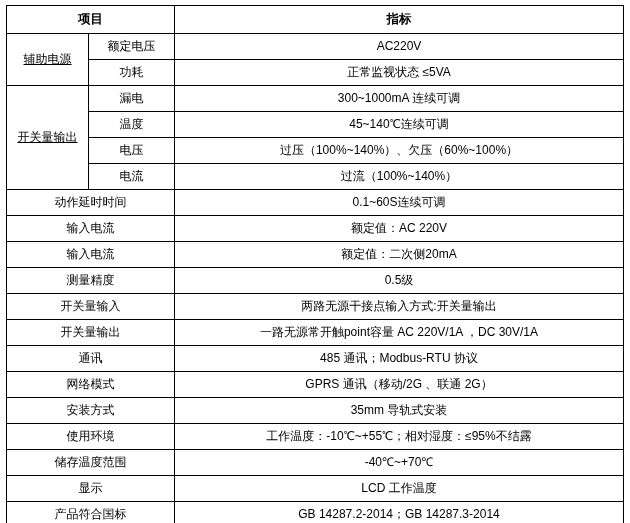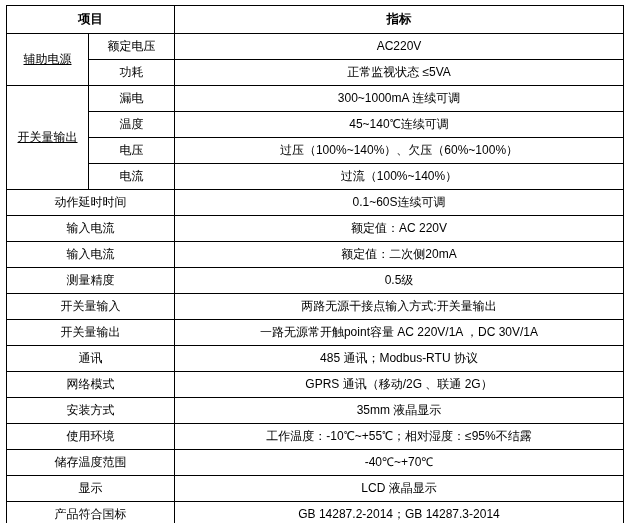--- a/index.html
+++ b/index.html
@@ -119,32 +119,32 @@
       <tr>
         <td class="label-cell" colspan="2">通讯</td>
         <td class="value-cell">485 通讯；Modbus-RTU 协议</td>
       </tr>
       <tr>
         <td class="label-cell" colspan="2">网络模式</td>
         <td class="value-cell">GPRS 通讯（移动/2G 、联通 2G）</td>
       </tr>
       <tr>
         <td class="label-cell" colspan="2">安装方式</td>
-        <td class="value-cell">35mm 液晶显示</td>
+        <td class="value-cell">35mm 导轨式安装</td>
       </tr>
       <tr>
         <td class="label-cell" colspan="2">使用环境</td>
         <td class="value-cell">工作温度：-10℃~+55℃；相对湿度：≤95%不结露</td>
       </tr>
       <tr>
         <td class="label-cell" colspan="2">储存温度范围</td>
         <td class="value-cell">-40℃~+70℃</td>
       </tr>
       <tr>
         <td class="label-cell" colspan="2">显示</td>
-        <td class="value-cell">LCD 液晶显示</td>
+        <td class="value-cell">LCD 工作温度</td>
       </tr>
       <tr>
         <td class="label-cell" colspan="2">产品符合国标</td>
         <td class="value-cell">GB 14287.2-2014；GB 14287.3-2014</td>
       </tr>
     </tbody>
 </table>
 
 </body></html>

